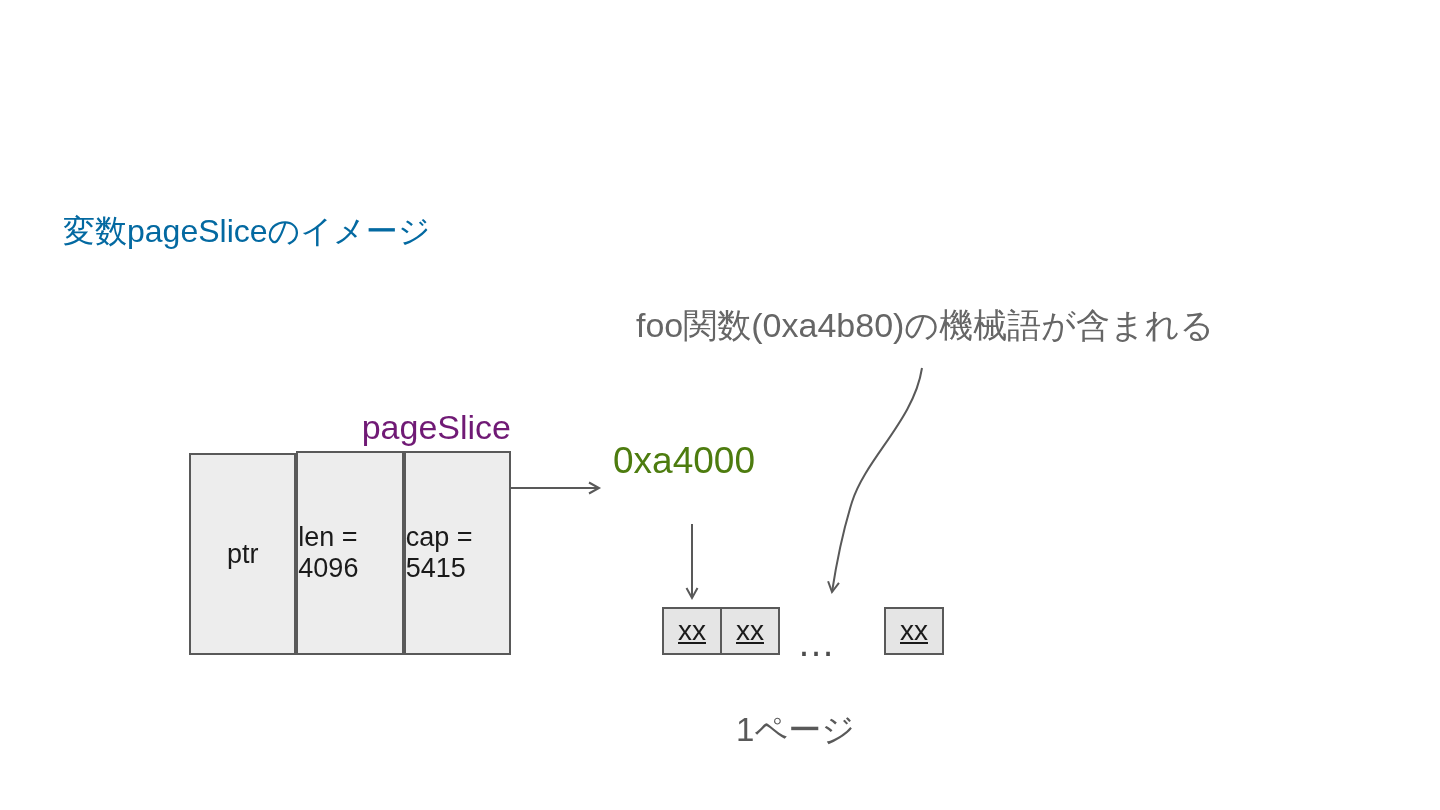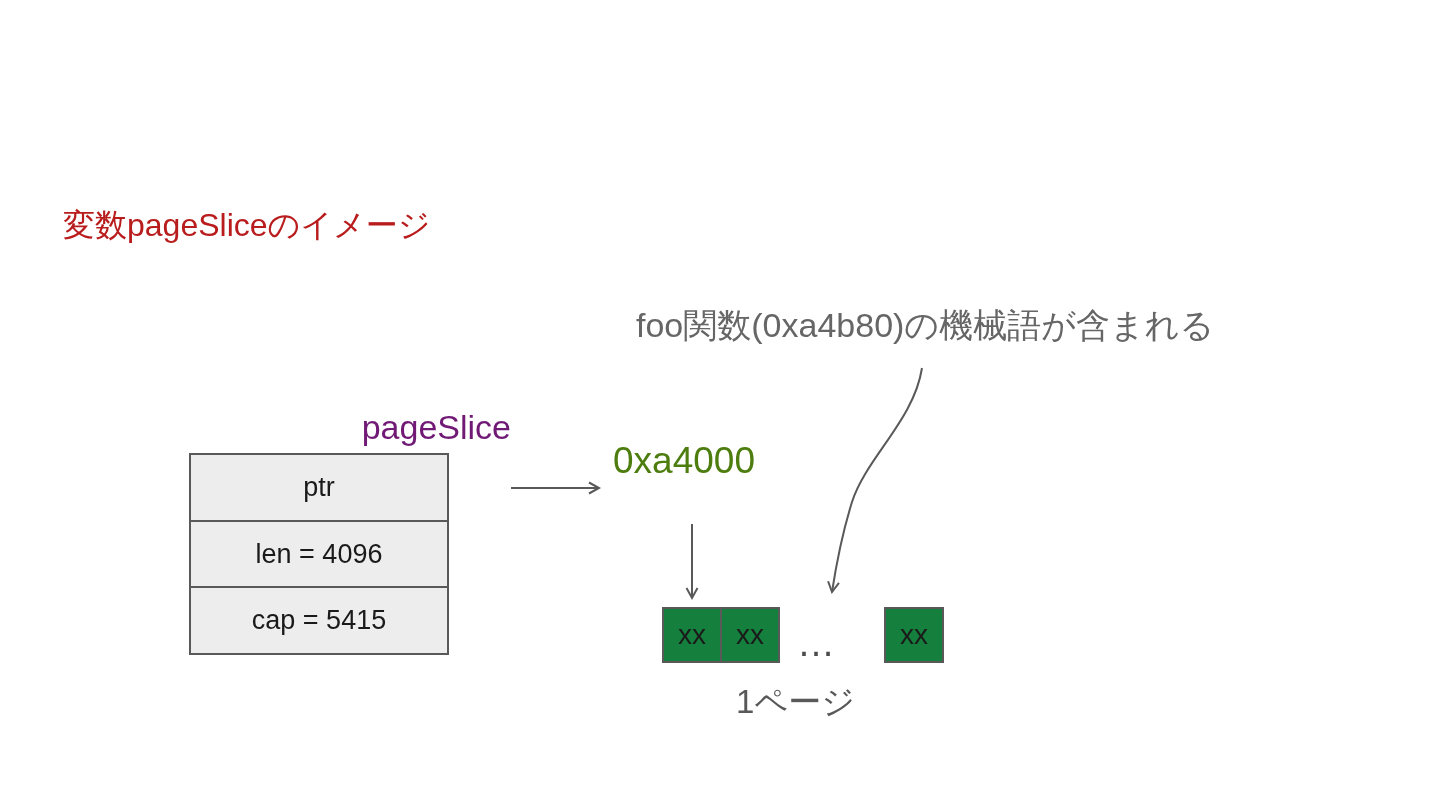--- a/index.html
+++ b/index.html
@@ -12,38 +12,38 @@
   .slide { position: absolute; inset: 0; background: #ffffff; }
 
   .title {
     position: absolute; left: 60px; top: 80px;
     font-size: 48px; font-weight: 400; color: #000000;
     white-space: nowrap; letter-spacing: 0.5px;
   }
   .title .emoji { font-size: 46px; margin-right: 12px; }
 
   .subtitle {
-    position: absolute; left: 63px; top: 204px;
-    font-size: 32px; color: #b91c1c; white-space: nowrap;
+    position: absolute; left: 63px; top: 210px;
+    font-size: 32px; color: #0369a1; white-space: nowrap;
   }
 
   .annotation {
     position: absolute; left: 604px; top: 303px;
     font-size: 34px; color: #666666; white-space: nowrap; margin-left: 32px;
   }
 
   .struct-label {
     position: absolute; left: 189px; top: 408px; width: 322px;
     text-align: right; font-size: 34px; color: #701a75;
   }
 
   .struct-box {
     position: absolute; left: 189px; top: 453px;
-    width: 260px; height: 202px;
-    display: flex; flex-direction: column;
+    width: 322px; height: 202px;
+    display: flex; 
   }
   .struct-row {
     flex: 1; background: #ededed; border: 2px solid #595959;
     display: flex; align-items: center; justify-content: center;
     font-size: 27px; color: #1a1a1a;
   }
   .struct-row + .struct-row { margin-top: -2px; }
 
   .pointer-address {
     position: absolute; left: 613px; top: 440px;
@@ -51,35 +51,35 @@
   }
 
   .arrows {
     position: absolute; left: 0; top: 0;
     pointer-events: none;
   }
   .ln { stroke: #595959; stroke-width: 2; fill: none; }
 
   .byte-pair { position: absolute; left: 662px; top: 607px; display: flex; }
   .byte-cell {
-    width: 60px; height: 56px;
-    background: #15803d; border: 2px solid #595959;
+    width: 60px; height: 48px;
+    background: #e5e5e5; border: 2px solid #595959;
     display: flex; align-items: center; justify-content: center;
-    font-size: 28px; color: #1a1a1a;
+    font-size: 28px; color: #1a1a1a; text-decoration: underline;
   }
   .byte-pair .byte-cell + .byte-cell { margin-left: -2px; }
   .byte-single { position: absolute; left: 884px; top: 607px; }
 
   .ellipsis {
     position: absolute; left: 797px; top: 622px;
     font-size: 38px; color: #4d4d4d; letter-spacing: 3px;
   }
 
   .page-label {
-    position: absolute; left: 736px; top: 680px;
+    position: absolute; left: 736px; top: 708px;
     font-size: 33px; color: #595959; white-space: nowrap;
   }
 </style>
 </head>
 <body>
 
 <div class="slide">
 
 
   <div class="subtitle">変数pageSliceのイメージ</div>

